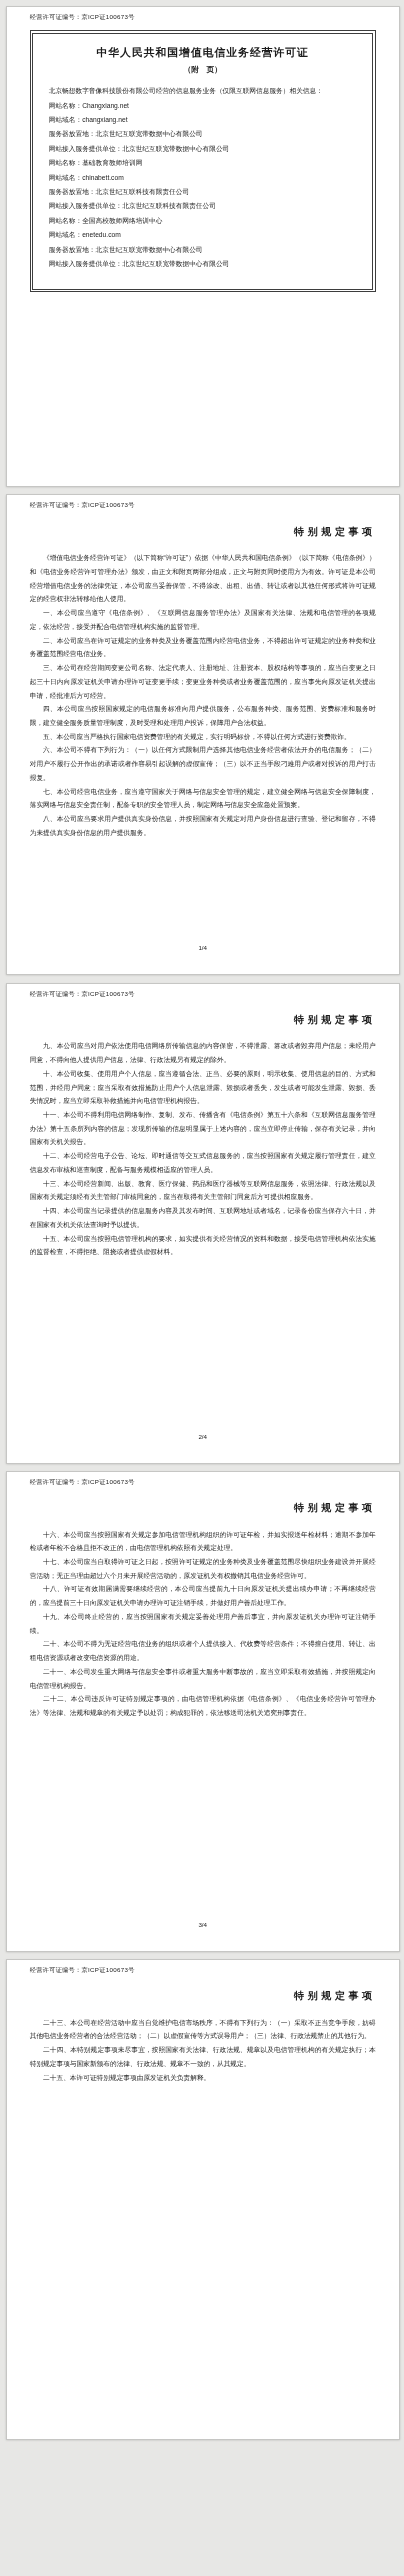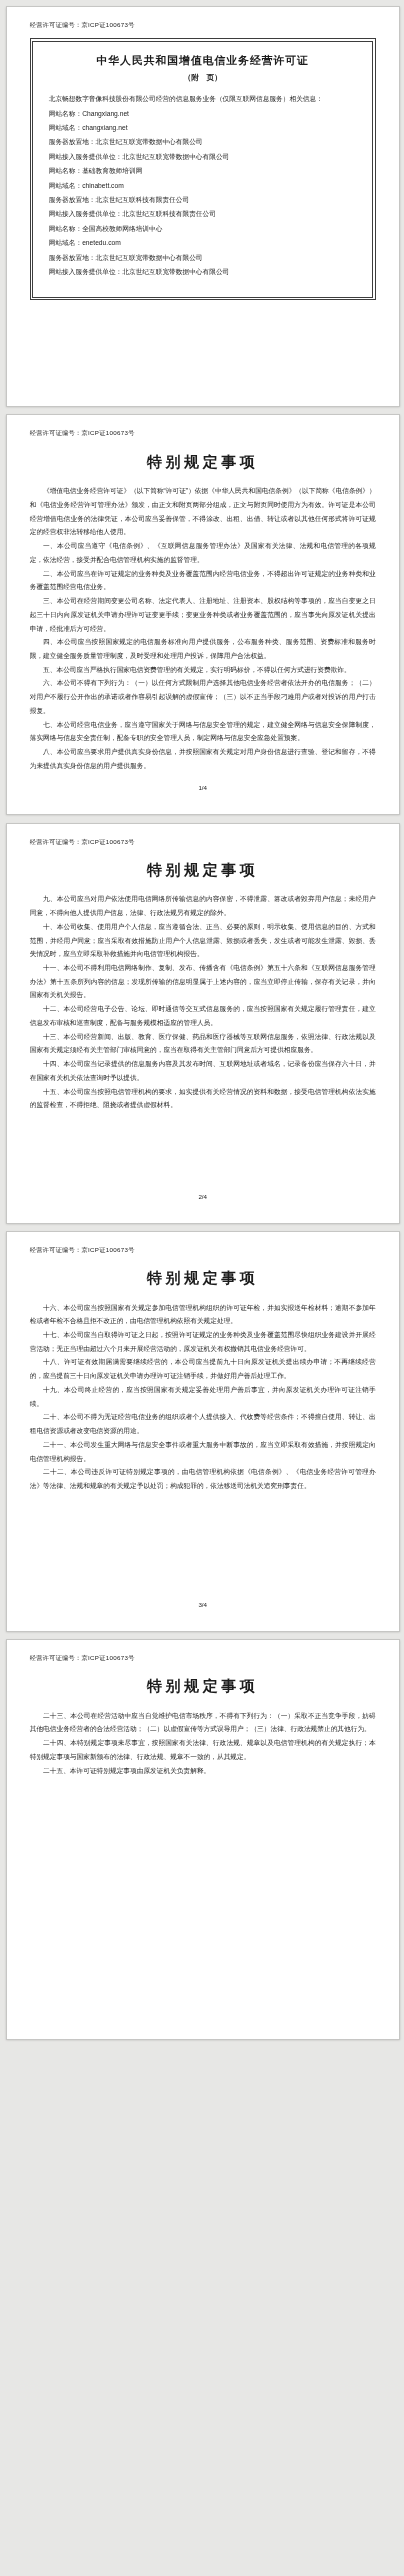--- a/index.html
+++ b/index.html
@@ -4,48 +4,48 @@
 <style>
   * { margin:0; padding:0; box-sizing:border-box; }
   html,body { background:#e7e7e5; }
   body {
     width:405px; height:2873px;
     font-family:"Liberation Sans","DejaVu Sans",sans-serif;
     color:#1c1c1c;
   }
   .canvas { padding:6.2px 5.7px 0; }
   .page {
-    width:394px; height:401px;
+    width:394px; height:481px;
     background:#ffffff;
     border:0.5px solid #c6c6c4;
     box-shadow:0 0.5px 2.1px rgba(0,0,0,.18);
     margin:0 auto 7.2px;
     position:relative;
-    padding:14px 23px;
+    padding:6px 23px;
   }
   .license-line { font-size:6.2px; letter-spacing:0.3px; color:#222; }
   .license-line .num { letter-spacing:0.3px; }
 
   
   .cert-box-outer { margin-top:8.2px; border:1.5px solid #3d3d3d; padding:1.5px; }
   .cert-box-inner { border:0.5px solid #3d3d3d; padding:12.4px 15.5px 17.5px; }
   .cert-title {
     text-align:center; font-size:10.8px; font-weight:bold; letter-spacing:1px;
     font-family:"Liberation Serif","DejaVu Serif",serif;
   }
   .cert-subtitle {
     text-align:center; font-size:7.7px; font-weight:bold; margin-top:4.6px; margin-bottom:9.3px;
     font-family:Liberation Sans, sans-serif;
   }
   .cert-line { font-size:6.7px; line-height:2.15; text-align:left; }
   .cert-intro { font-size:6.7px; line-height:2.15; }
 
   
   .provisions-title {
-    text-align:center; font-size:15px; font-weight:bold; letter-spacing:3.6px;
+    text-align:right; font-size:10px; font-weight:bold; letter-spacing:3.6px;
     margin:14.4px 0 12.4px;
     font-family:"Liberation Serif","DejaVu Serif",serif;
   }
   .para-list .para {
     font-size:6.7px; line-height:2.05; text-align:justify; text-indent:2em; color:#1c1c1c;
   }
   .page-number {
     position:absolute; bottom:23px; left:0; width:100%;
     text-align:center; font-size:6.2px; color:#222;
   }

